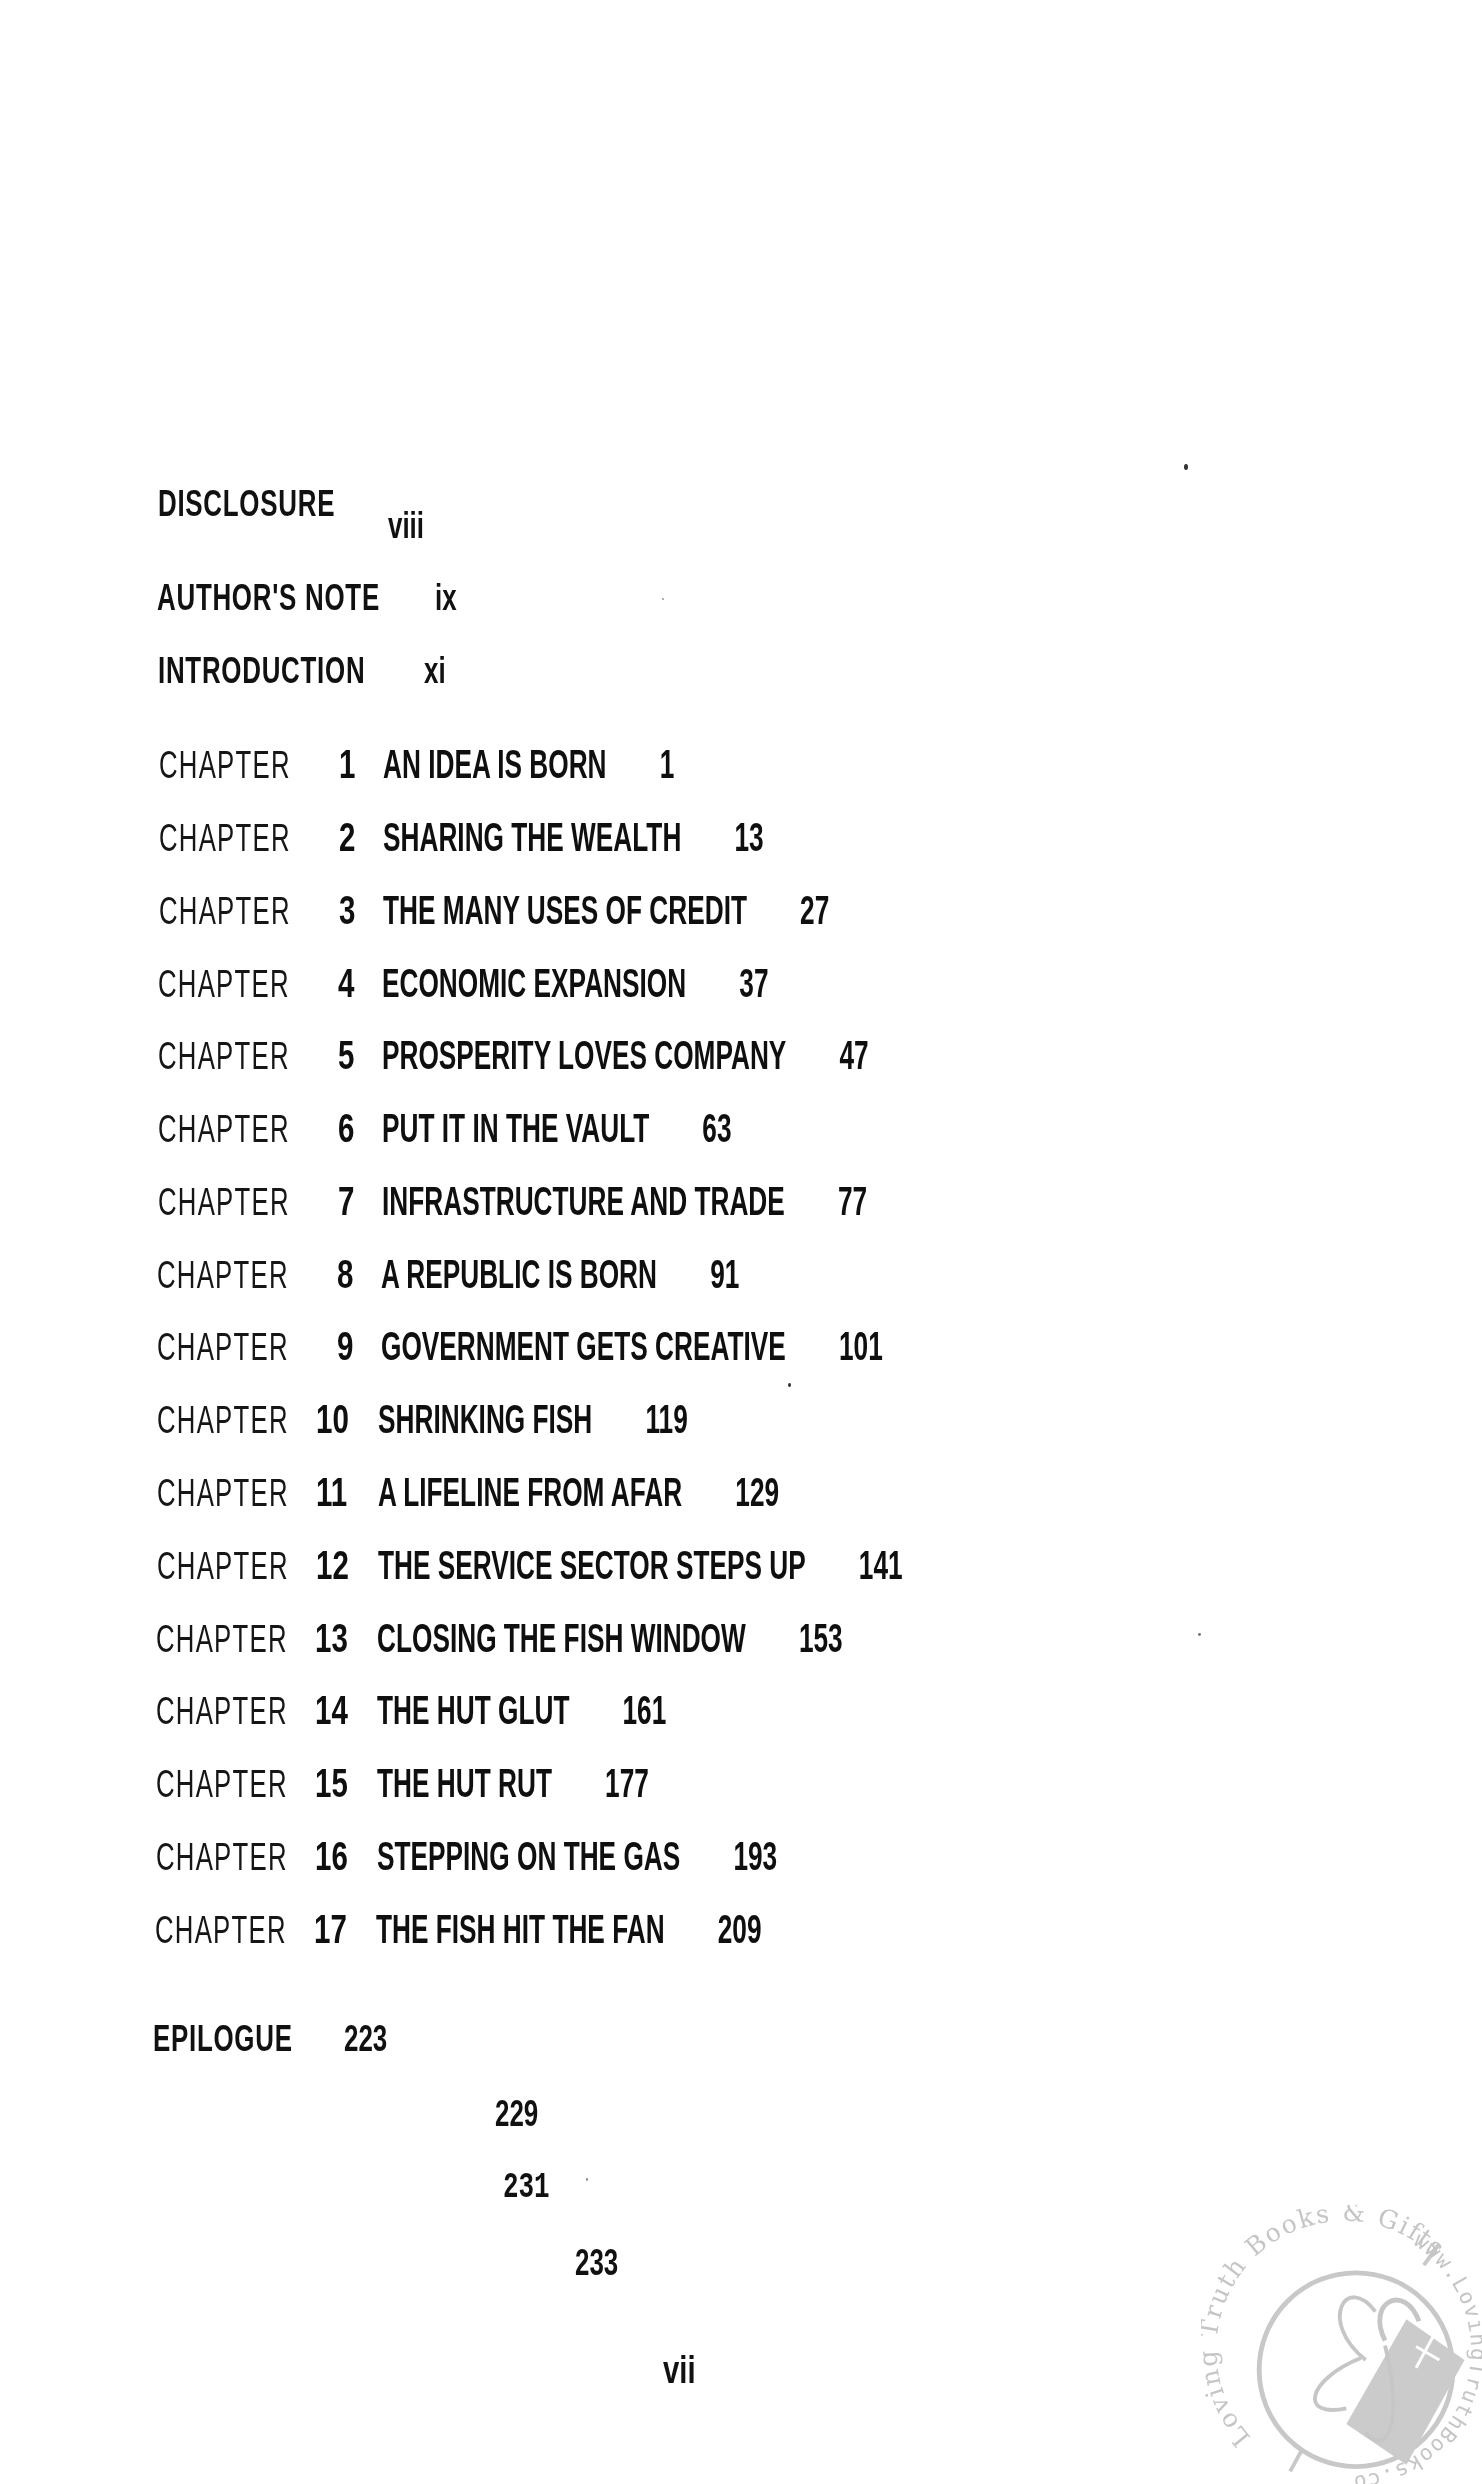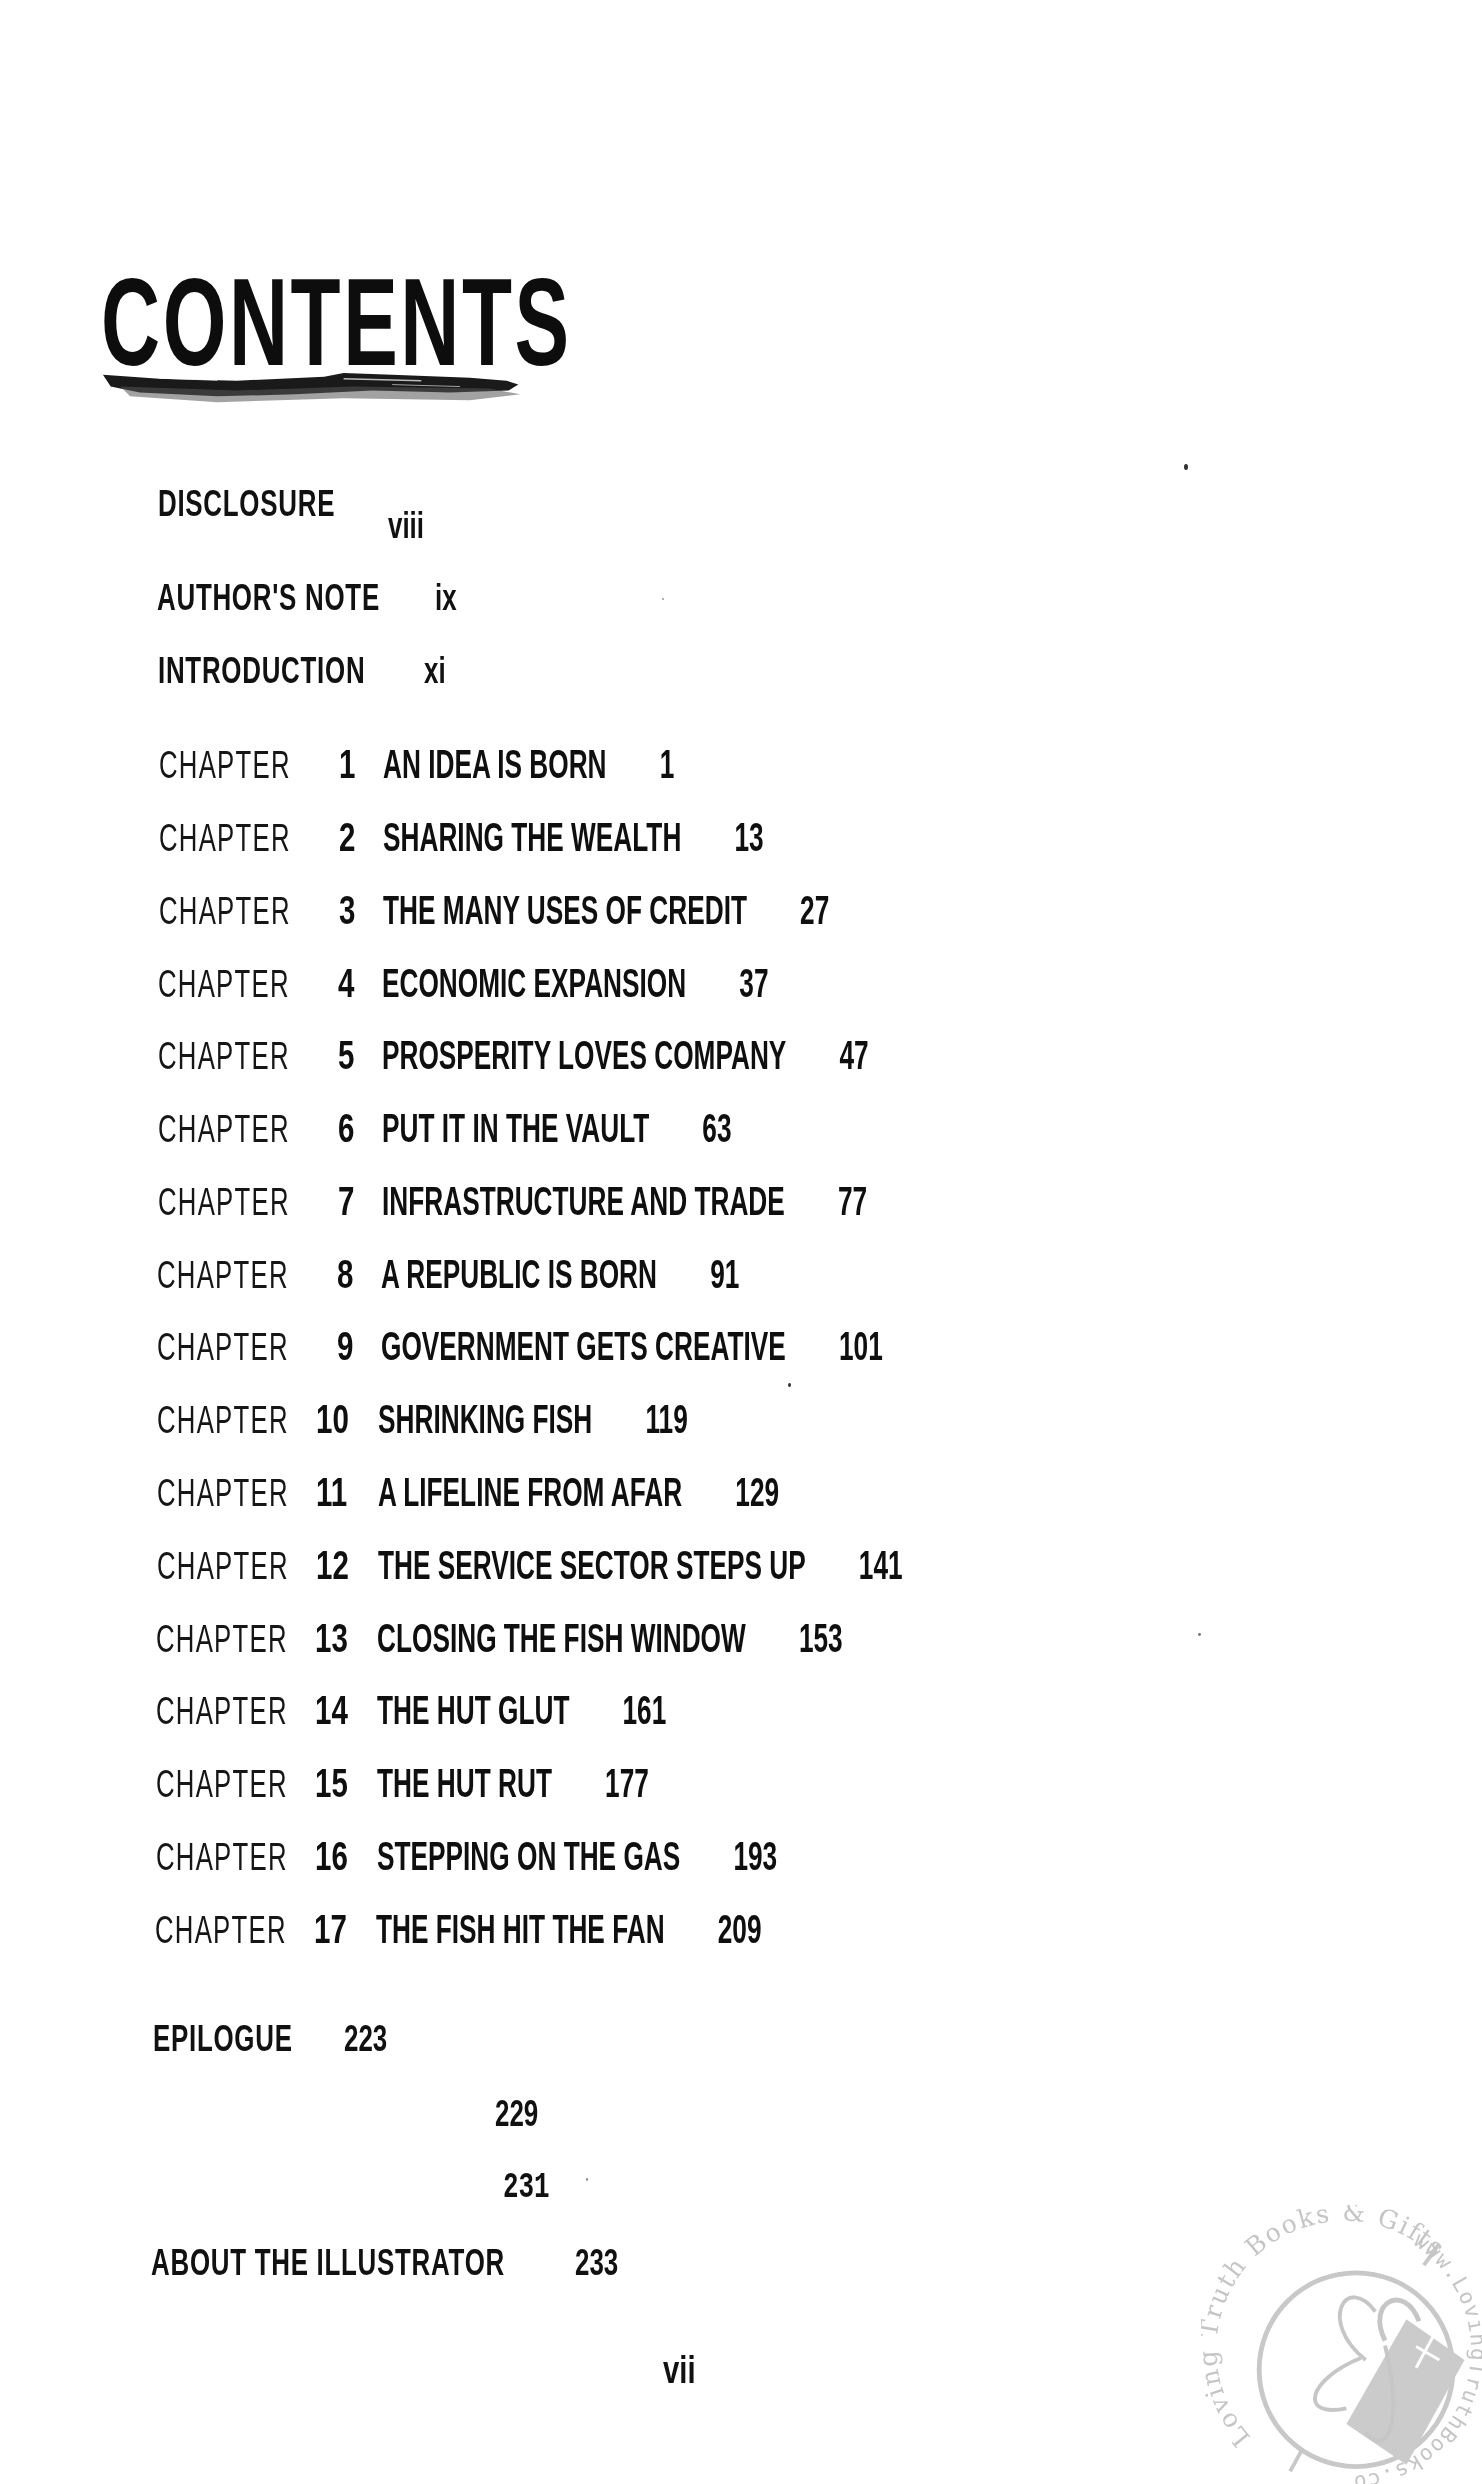--- a/index.html
+++ b/index.html
@@ -141,30 +141,20 @@
     width: 281px;
     height: 279px;
     opacity: 0.95;
   }
 </style>
 </head>
 <body>
 
 <div class="page">
 
-  <div class="title-wrap">
-    <div class="title">CONTENTS</div>
-    <svg class="title-underline" viewBox="0 0 440 40" preserveAspectRatio="none">
-      <path d="M2 6 L60 10 L140 12 L230 8 L250 4 L300 6 L380 9 L418 12 L430 16 L420 22 L360 24 L280 22 L200 26 L120 28 L40 24 L10 18 Z" fill="#1a1a1a"></path>
-      <path d="M20 18 L140 22 L260 18 L400 20 L432 26 L380 32 L250 30 L120 34 L30 28 Z" fill="#555" opacity="0.55"></path>
-      <path d="M60 9 L120 11" stroke="#fff" stroke-width="2" opacity="0.8"></path>
-      <path d="M250 10 L330 12" stroke="#fff" stroke-width="1.5" opacity="0.7"></path>
-      <path d="M300 16 L370 18" stroke="#fff" stroke-width="1" opacity="0.6"></path>
-    </svg>
-  </div>
 
   <div class="row" style="left:158px; top:484px;">
     <span class="cond fm-label">DISCLOSURE</span>
   </div>
   <div class="row" style="left:388px; top:506px;">
     <span class="cond fm-page">viii</span>
   </div>
 
   <div class="row" style="left:157px; top:578px;">
     <span class="cond fm-label">AUTHOR'S NOTE</span>
@@ -276,23 +266,20 @@
   </div>
 
   <div class="row" style="left:495px; top:2094px;">
     <span class="cond bm-page">229</span>
   </div>
 
   <div class="row" style="left:503px; top:2168px;font-family:Liberation Mono, monospace;">
     <span class="cond bm-page">231</span>
   </div>
 
-  <div class="row" style="left:151px; top:2243px;">
-    <span class="cond bm-label">ABOUT THE ILLUSTRATOR</span>
-  </div>
   <div class="row" style="left:575px; top:2243px;text-align:right;">
     <span class="cond bm-page">233</span>
   </div>
 
   <div class="folio">vii</div>
 
   <div class="speck" style="left:1184px; top:464px; width:3.9px; height:5.8px;"></div>
   <div class="speck" style="left:662px; top:598px; width:1.9px; height:1.9px; background:#999;"></div>
   <div class="speck" style="left:788px; top:1383px; width:2.9px; height:3.9px;"></div>
   <div class="speck" style="left:1198px; top:1633px; width:2.9px; height:2.9px; background:#777;"></div>

